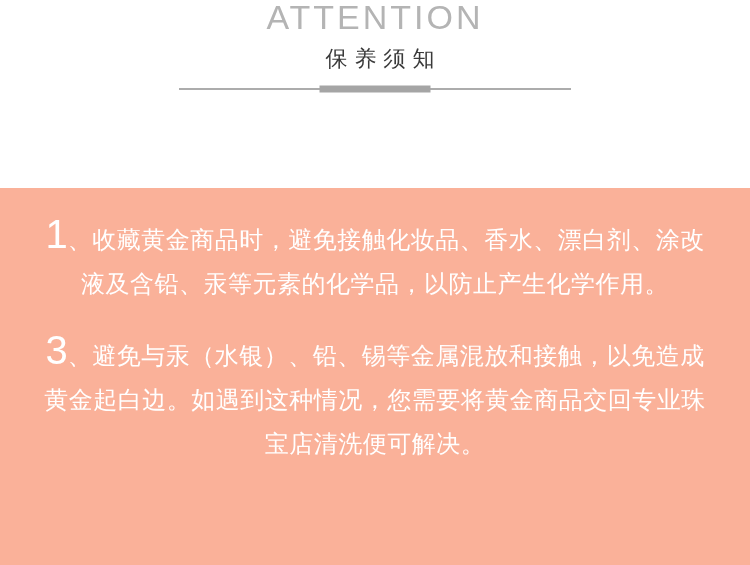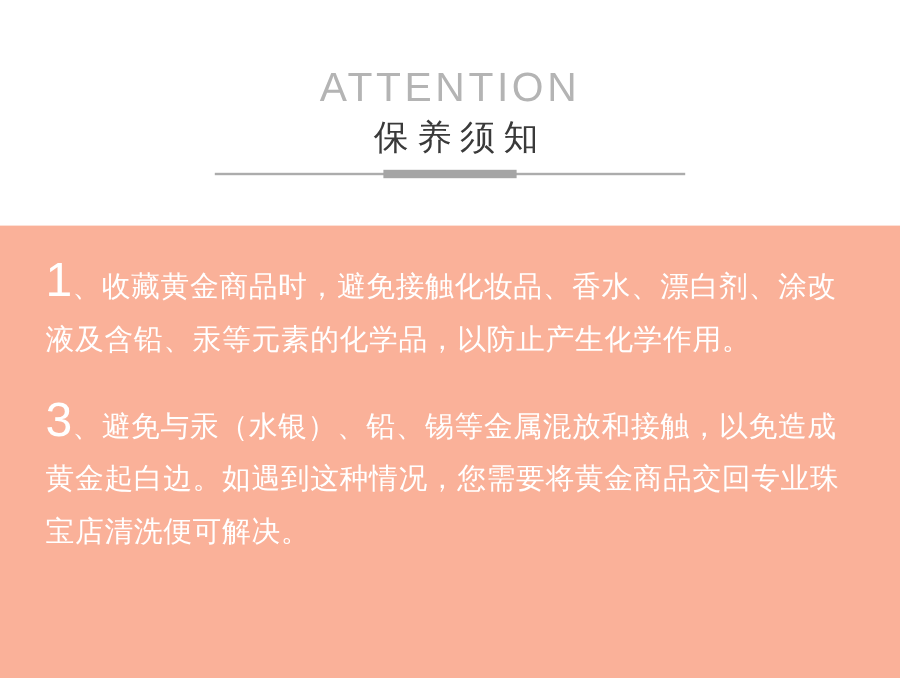--- a/index.html
+++ b/index.html
@@ -14,34 +14,34 @@
   * { margin: 0; padding: 0; box-sizing: border-box; }
   html, body {
     width: 750px;
     height: 565px;
     overflow: hidden;
     background: var(--page-background);
     font-family: "Liberation Serif", "DejaVu Serif", serif;
   }
   .page { width: 750px; height: 565px; position: relative; }
 
-  .notice-header { text-align: center; padding-top: 56px; }
+  .notice-header { text-align: center; }
 
   .title-en {
     font-family: "Liberation Sans", "DejaVu Sans", sans-serif;
     font-weight: 300;
     font-size: 34px;
     line-height: 34px;
     letter-spacing: 3px;
     color: var(--title-en-color);
   }
   .title-zh {
     margin-top: 13px;
     font-family: "Liberation Sans", "DejaVu Sans", sans-serif;
-    font-size: 29px;
+    font-size: 22px;
     line-height: 24px;
     letter-spacing: 7px;
     text-indent: 7px;
     color: var(--title-zh-color);
     margin-left: 10px;
   }
   .divider {
     position: relative;
     width: 392px;
     height: 2px;
@@ -68,21 +68,21 @@
     background: var(--panel-background);
     color: var(--panel-text);
     padding: 26px 38px 0;
     overflow: hidden;
   }
   .tip {
     font-size: 24px;
     line-height: 44px;
     letter-spacing: 0.5px;
     margin-bottom: 24px;
-    text-align: left;
+    text-align: center;
   }
   .tip-num {
     font-family: "Liberation Sans", "DejaVu Sans", sans-serif;
     font-size: 40px;
     line-height: 1;
     letter-spacing: 0;
   }
   .tip-sep { font-size: 24px; }
 </style>
 </head>

